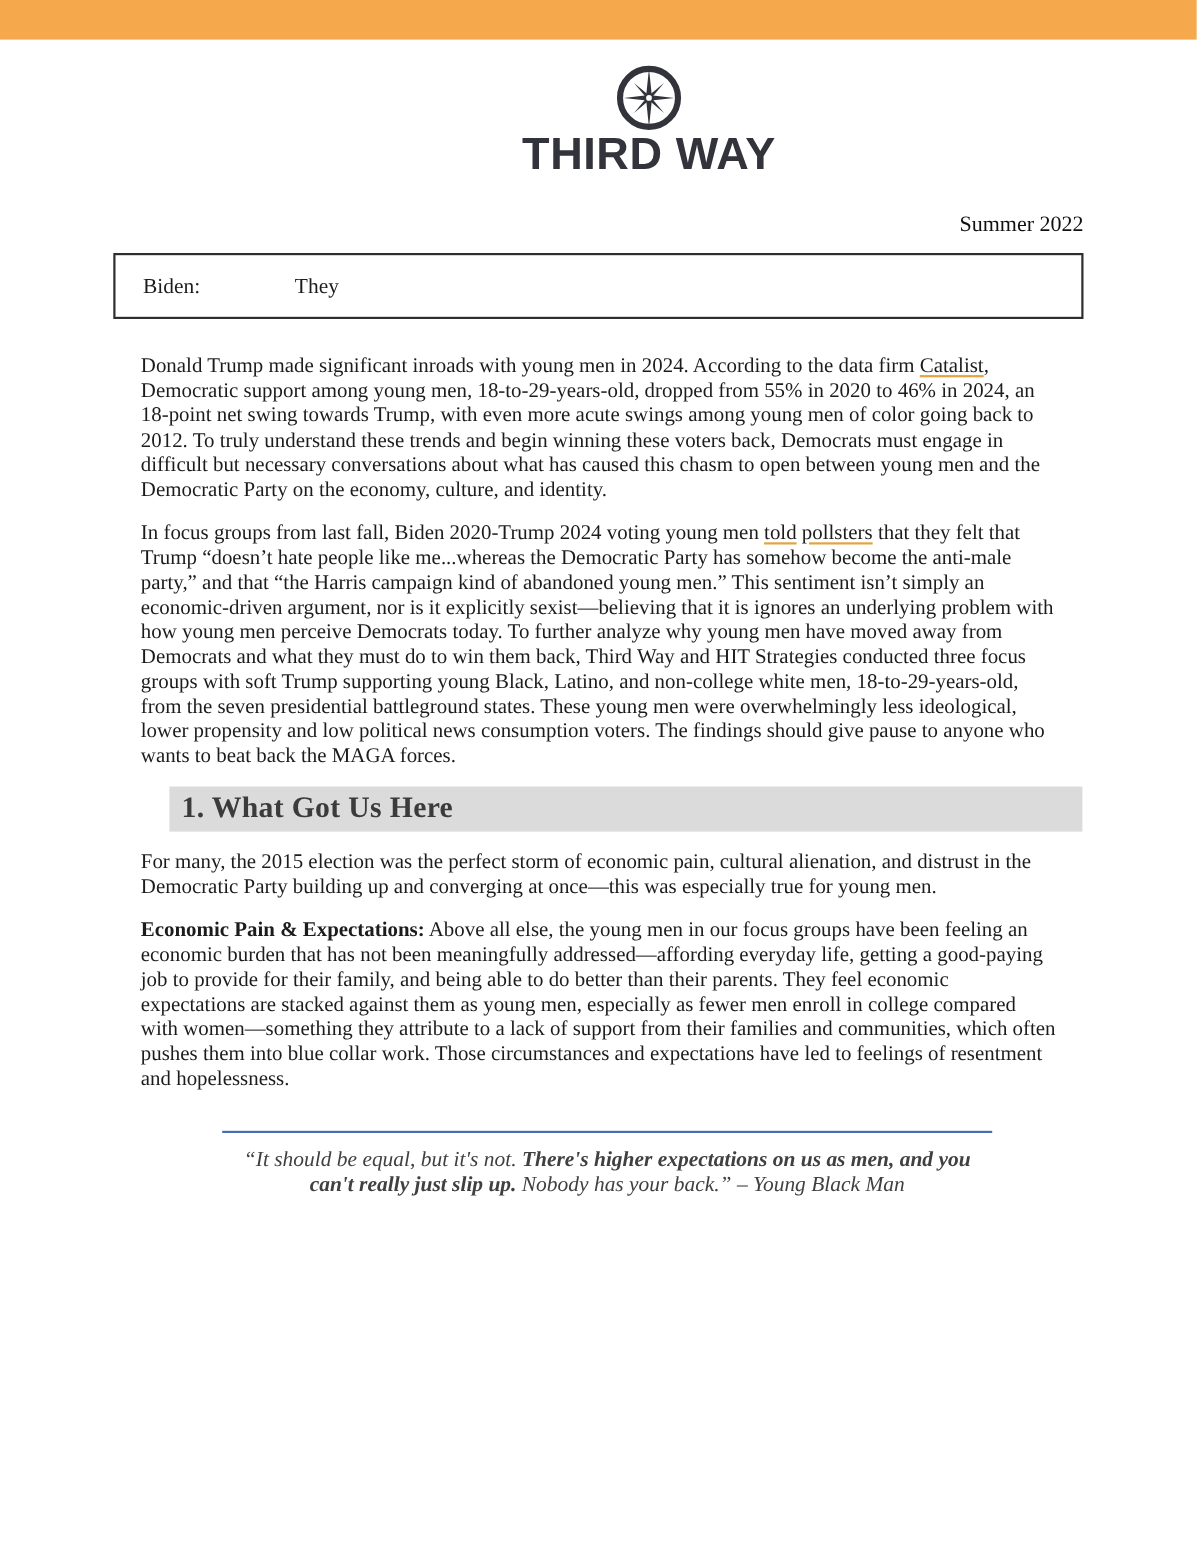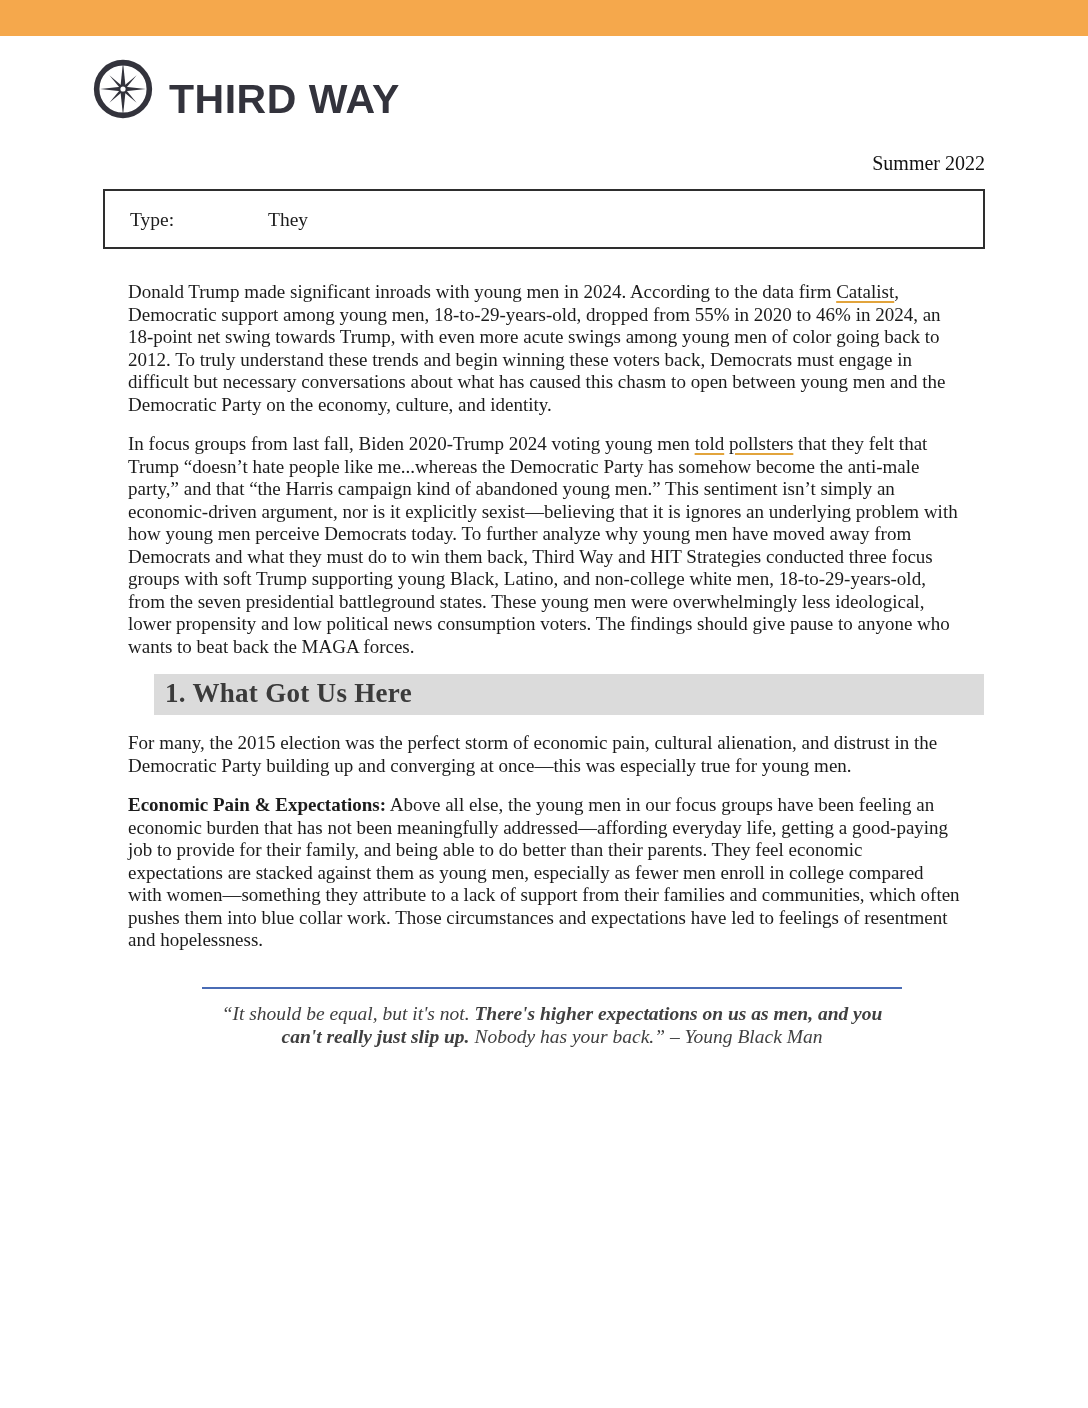--- a/index.html
+++ b/index.html
@@ -6,21 +6,21 @@
   html, body { background: #ffffff; }
   body {
     width: 1088px; height: 1408px;
     font-family: "Liberation Serif", serif;
     color: #1C1C1C;
     position: relative;
     overflow: hidden;
   }
   .topbar { width: 100%; height: 36px; background: #F5A84C; }
 
-  .logo-row { display: flex; align-items: flex-end; gap: 15px; margin: 22px 0 0 92px; }
+  .logo-row { display: flex; align-items: center; margin: 22px 0 0 92px; flex-direction: column; }
   .compass { width: 62px; height: 62px; display: block; }
   .wordmark {
     font-family: "Liberation Sans", sans-serif;
     font-weight: bold; font-size: 41px; color: #33333C;
     letter-spacing: 0.5px; line-height: 1;
   }
 
   .date-line { width: 882px; margin: 32px 0 0 103px; text-align: right; font-size: 20px; color: #111; }
 
   .info-box {
@@ -86,21 +86,21 @@
     </g>
     <circle cx="50" cy="50" r="4.2" fill="#ffffff"></circle>
   </svg>
   <span class="wordmark">THIRD WAY</span>
 </div>
 
 <div class="date-line">Summer 2022</div>
 
 <div class="info-box">
   <div class="info-row">
-    <span class="info-label">Type:</span>
+    <span class="info-label">Biden:</span>
     <span>They</span>
   </div>
 </div>
 
 <p class="body-para first"><span>Donald Trump made significant inroads with young men in 2024. According to the data firm </span><a href="#">Catalist</a><span>, Democratic support among young men, 18-to-29-years-old, dropped from 55% in 2020 to 46% in 2024, an 18-point net swing towards Trump, with even more acute swings among young men of color going back to 2012. To truly understand these trends and begin winning these voters back, Democrats must engage in difficult but necessary conversations about what has caused this chasm to open between young men and the Democratic Party on the economy, culture, and identity.</span></p>
 
 <p class="body-para"><span>In focus groups from last fall, Biden 2020-Trump 2024 voting young men </span><a href="#">told</a><span> </span><a href="#">pollsters</a><span> that they felt that Trump “doesn’t hate people like me...whereas the Democratic Party has somehow become the anti-male party,” and that “the Harris campaign kind of abandoned young men.” This sentiment isn’t simply an economic-driven argument, nor is it explicitly sexist—believing that it is ignores an underlying problem with how young men perceive Democrats today. To further analyze why young men have moved away from Democrats and what they must do to win them back, Third Way and HIT Strategies conducted three focus groups with soft Trump supporting young Black, Latino, and non-college white men, 18-to-29-years-old, from the seven presidential battleground states. These young men were overwhelmingly less ideological, lower propensity and low political news consumption voters. The findings should give pause to anyone who wants to beat back the MAGA forces.</span></p>
 
 <div class="section-heading">1. What Got Us Here</div>
 

